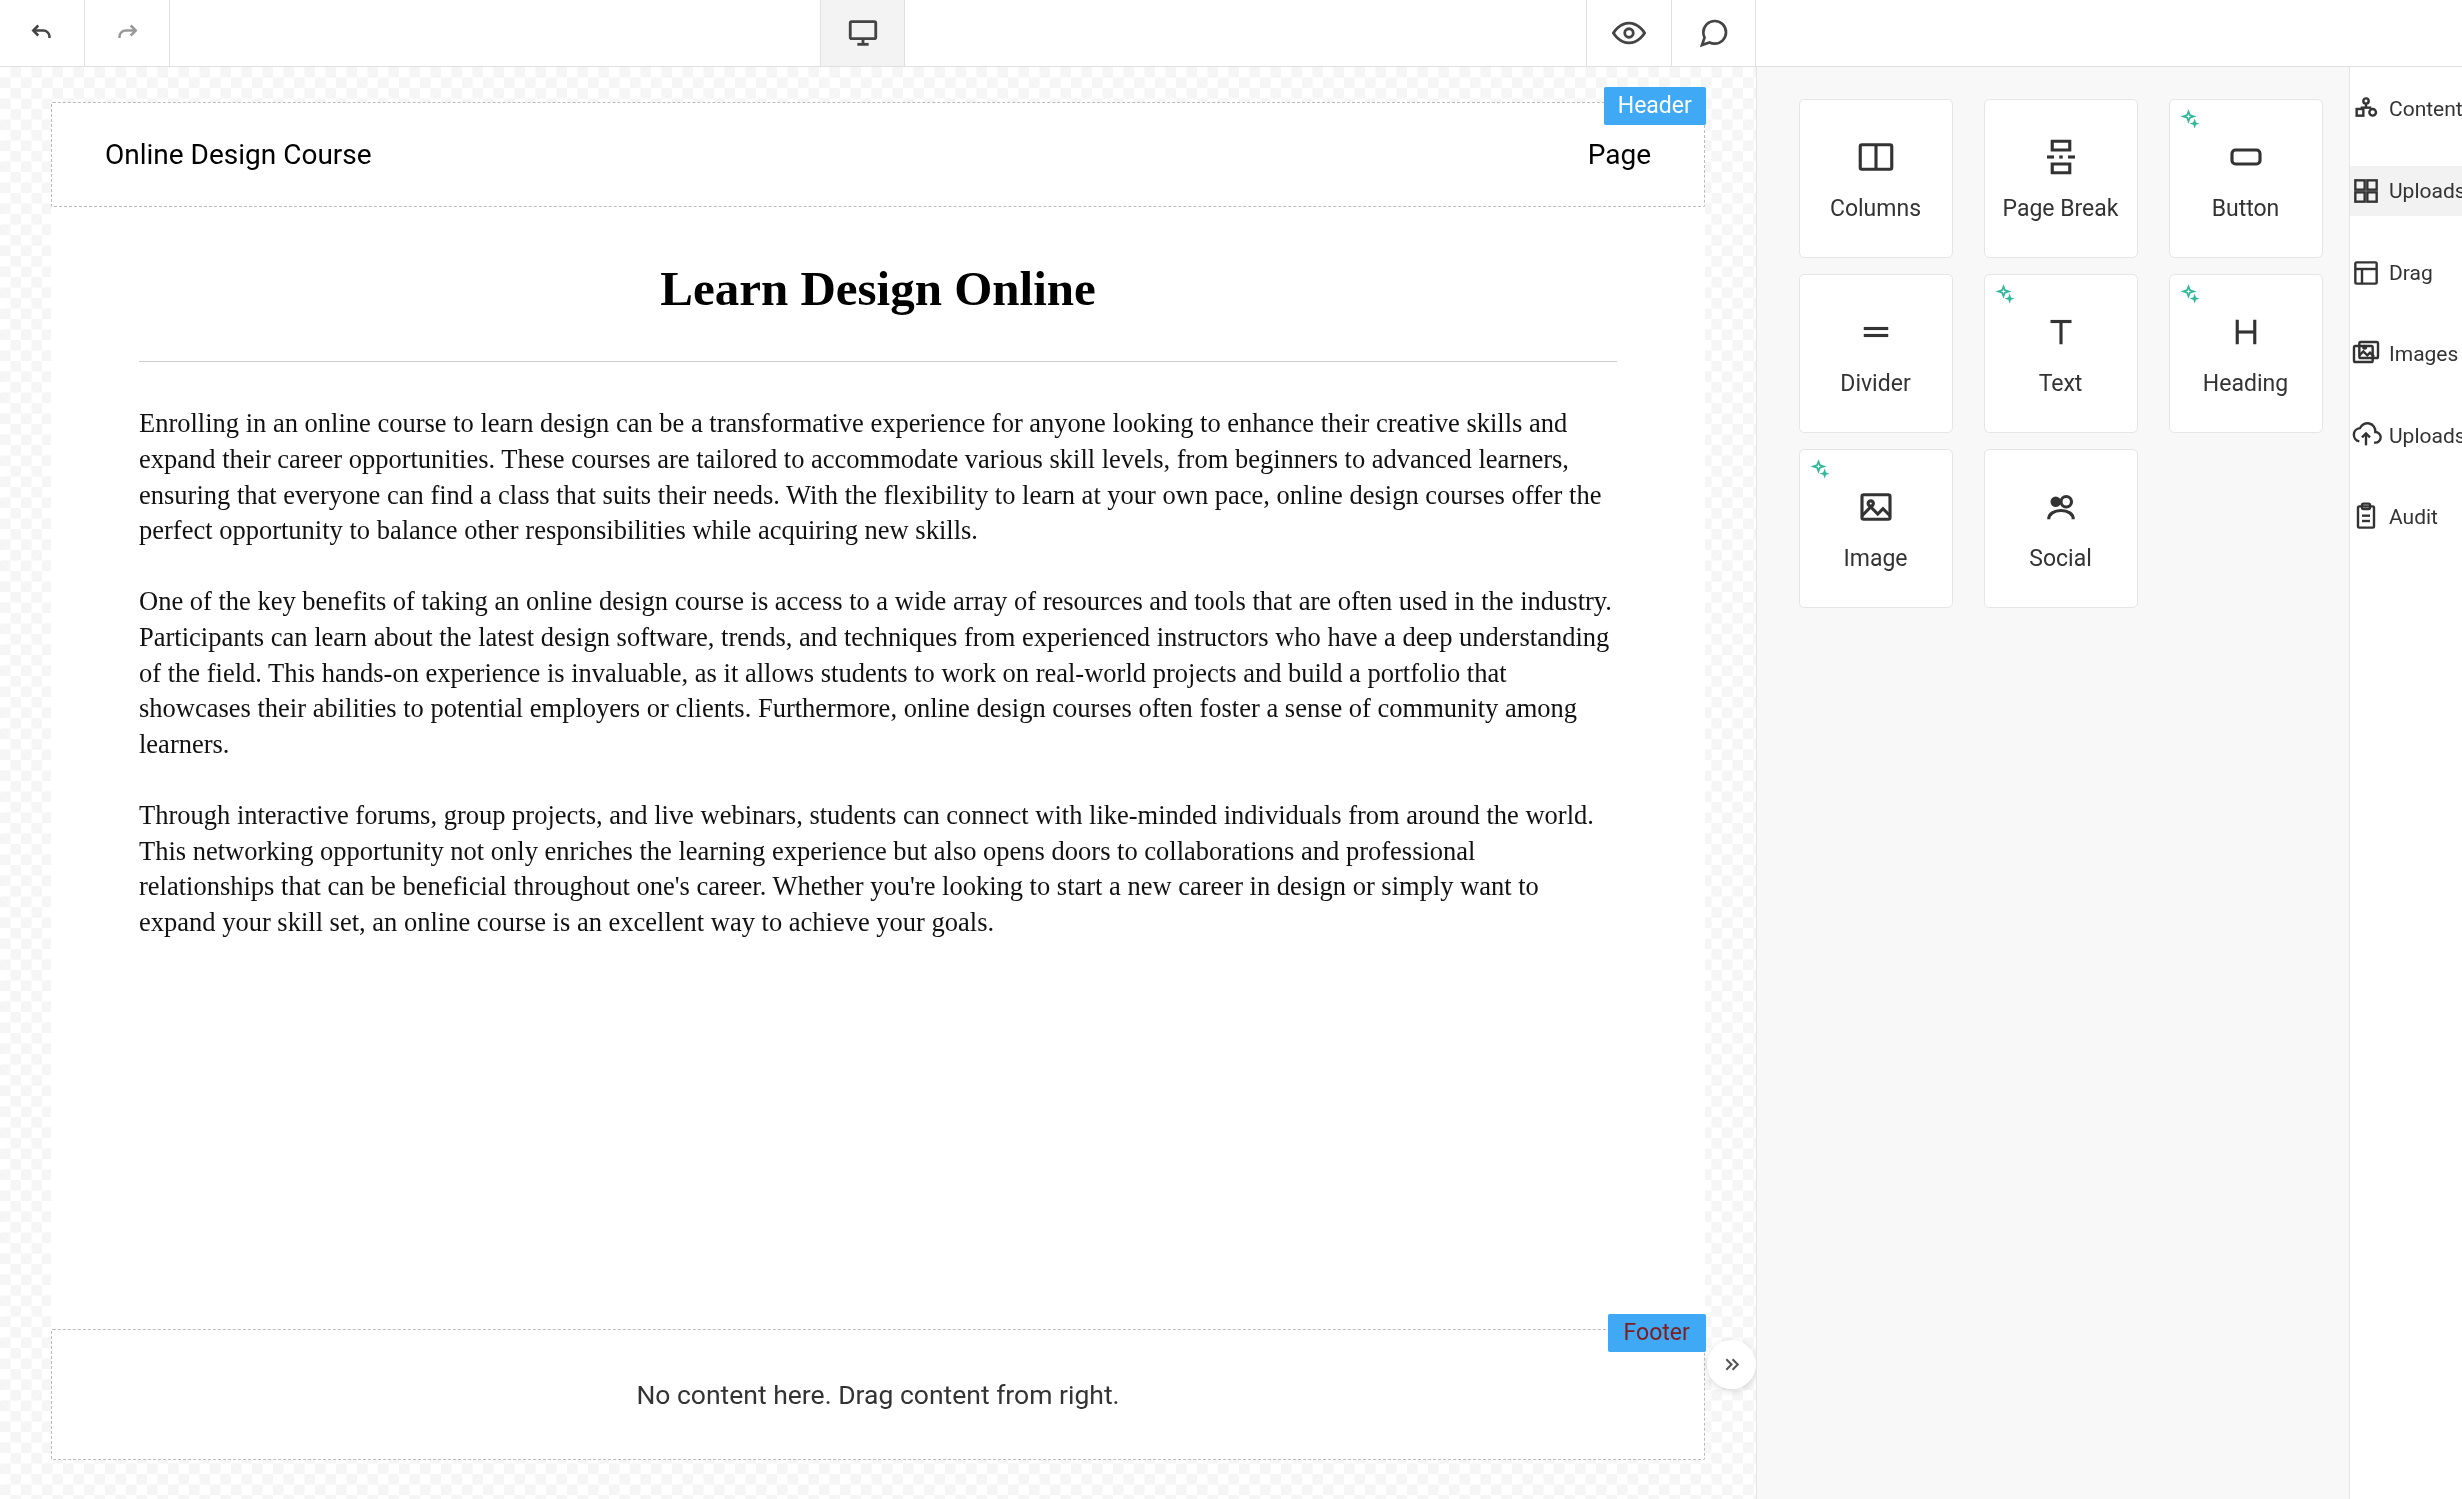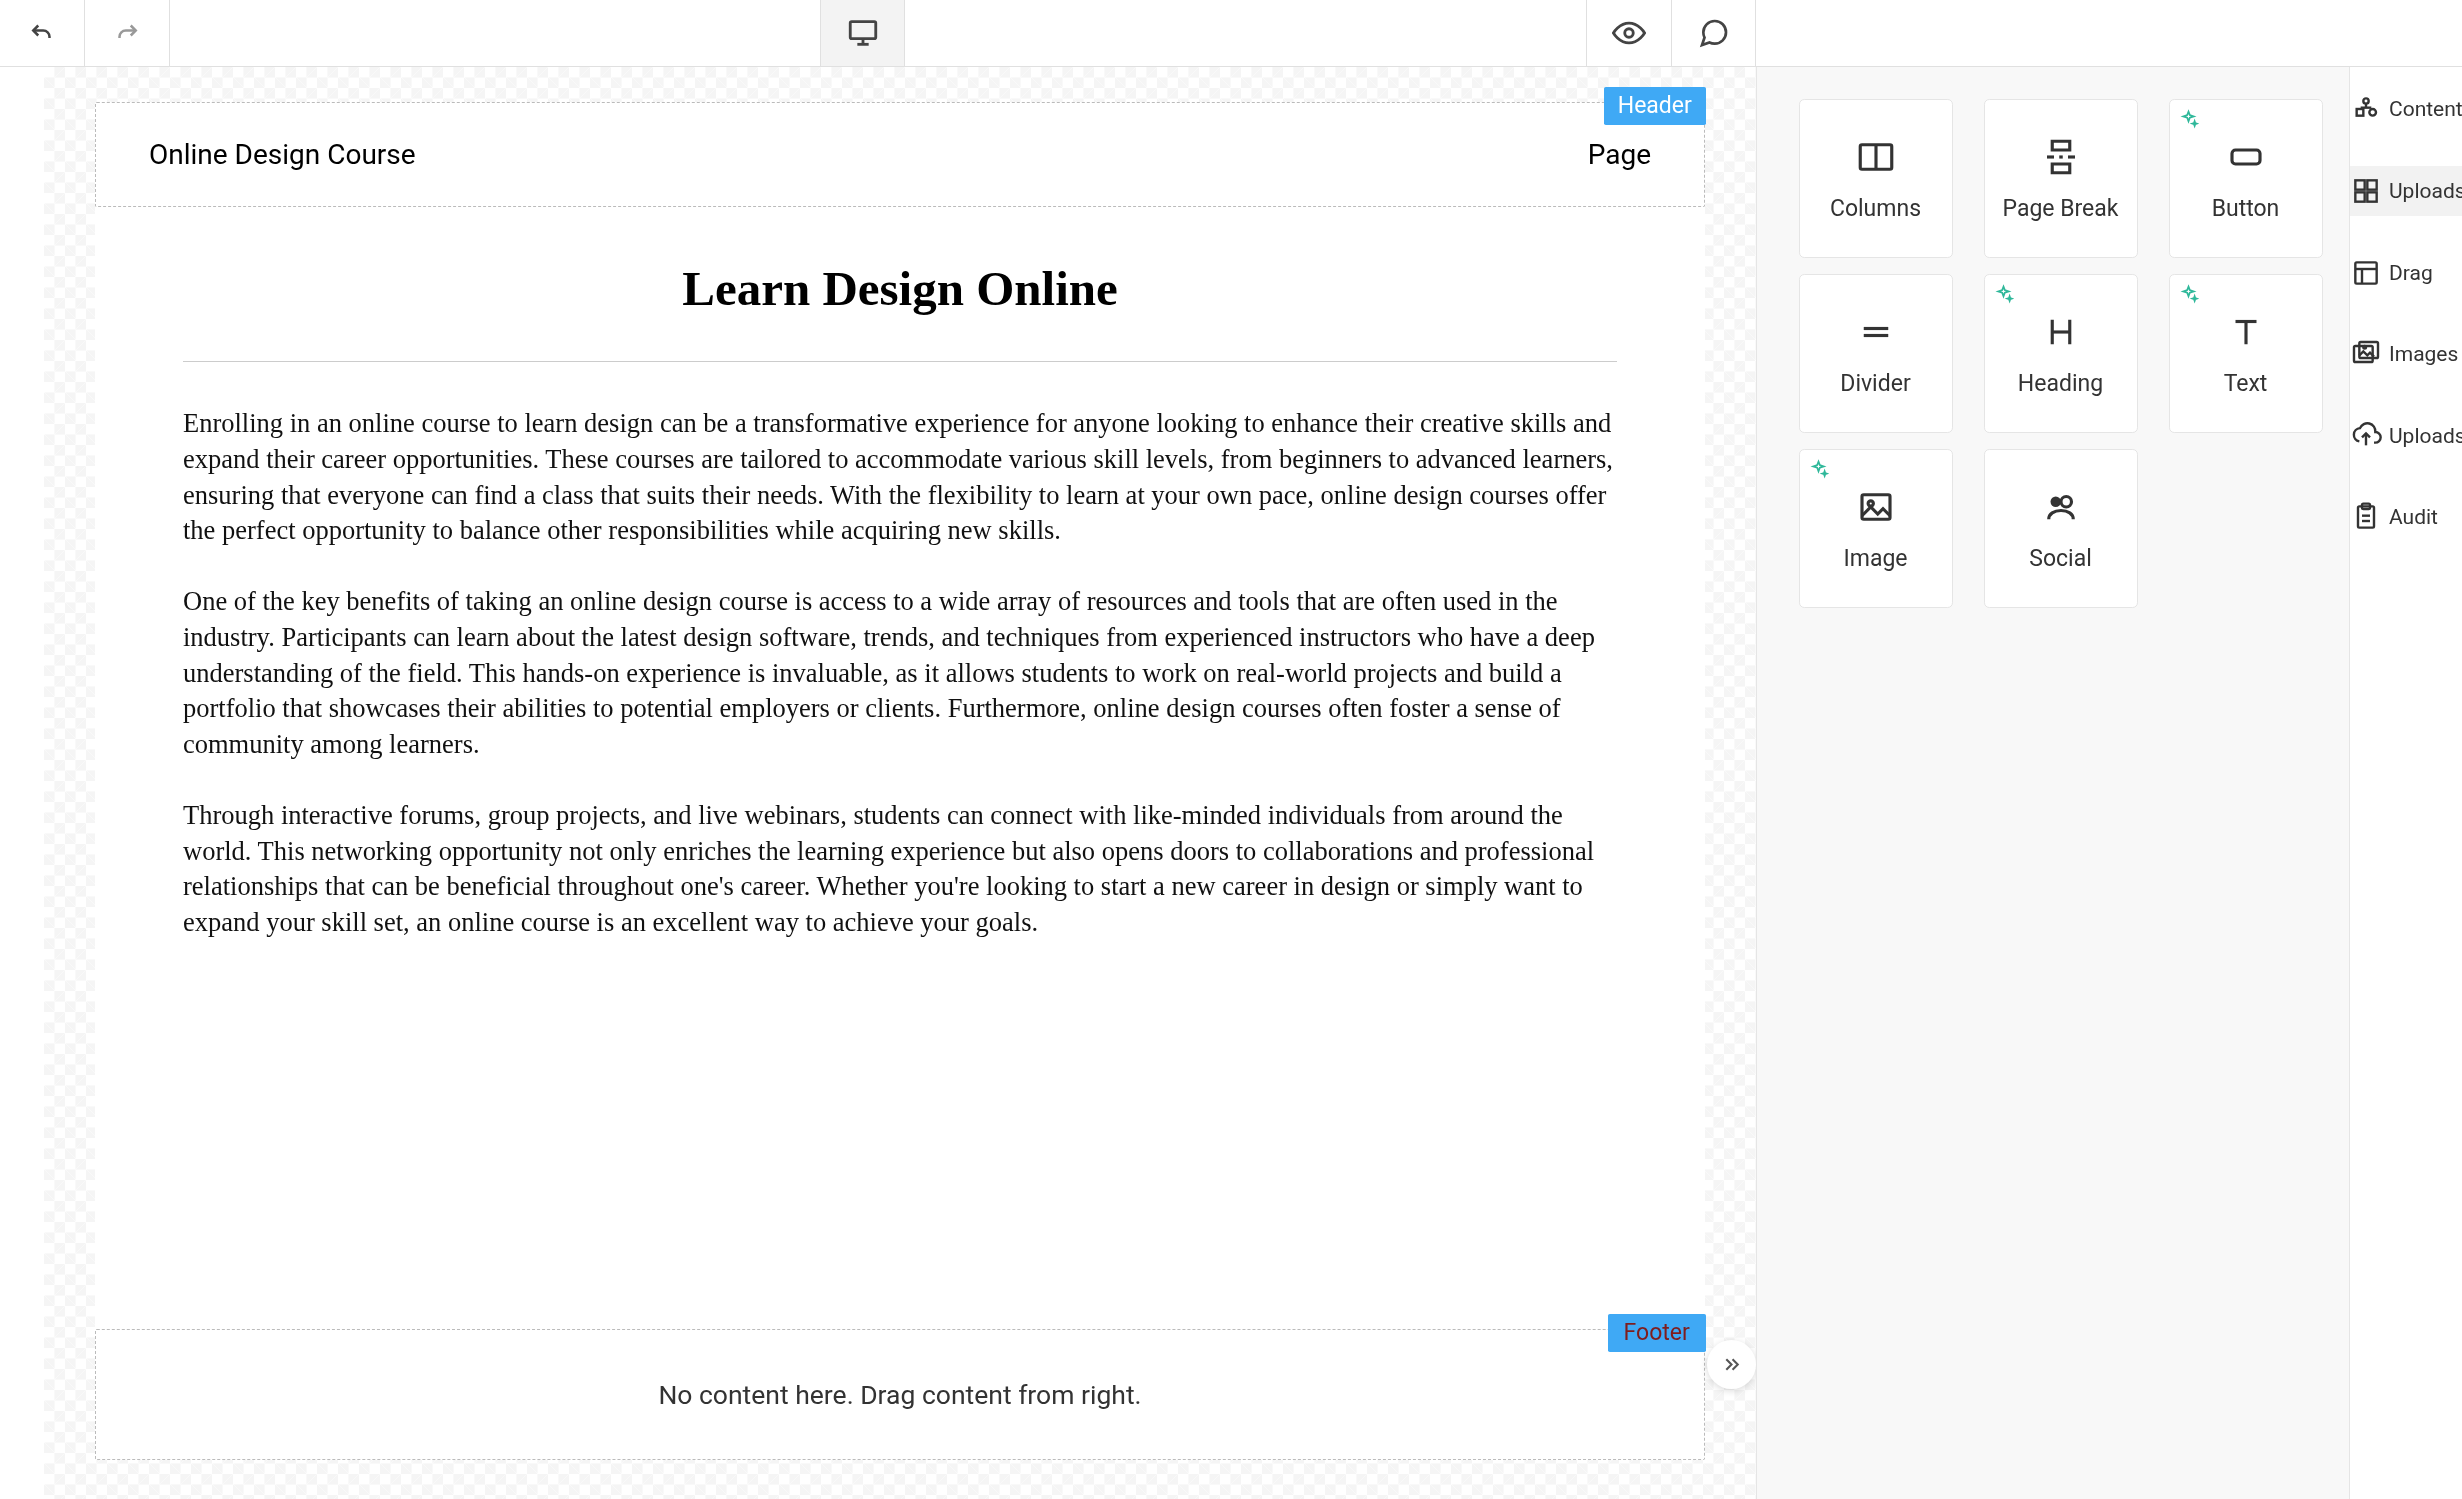--- a/index.html
+++ b/index.html
@@ -9,21 +9,21 @@
 
 
 .topbar { position: absolute; top: 0; left: 0; right: 0; height: 67px; border-bottom: 0.9px solid #e0e0e0; display: flex; align-items: center; background: #fff; z-index: 2; }
 .topbar .icon-btn { width: 85px; height: 100%; display: flex; align-items: center; justify-content: center; border-right: 0.9px solid #e0e0e0; cursor: pointer; }
 .topbar .spacer { flex: 1; }
 .topbar .right-group { display: flex; height: 100%; margin-left: auto; }
 .topbar .right-group .icon-btn { border-left: 0.9px solid #e0e0e0; border-right: none; }
 .topbar .center-device { position: absolute; left: 820px; top:0; height:100%; width: 85px; background:#f3f3f3; border-left:0.9px solid #e0e0e0; border-right:0.9px solid #e0e0e0; display:flex;align-items:center;justify-content:center; cursor:pointer;}
 
 
-.main { display: flex; flex: 1; margin-top: 67px; height: calc(100% - 67px); padding-left: 44px; }
+.main { display: flex; flex: 1; margin-top: 67px; height: calc(100% - 67px); }
 
 
 .canvas-col { flex: 1; position: relative; overflow: auto;
   background-image:
     linear-gradient(45deg, #f5f5f5 25%, transparent 25%),
     linear-gradient(-45deg, #f5f5f5 25%, transparent 25%),
     linear-gradient(45deg, transparent 75%, #f5f5f5 75%),
     linear-gradient(-45deg, transparent 75%, #f5f5f5 75%);
   background-size: 21px 21px;
   background-position: 0 0, 0 10.6px, 10.6px -10.6px, -10.6px 0px;
@@ -185,41 +185,41 @@
           </div>
           <div class="block-card">
             <span class="ai-badge">
               <svg width="21" height="21" viewBox="0 0 24 24" fill="none" stroke="#2fb89a" stroke-width="2">
                 <path d="M12 3l1.5 4L18 8.5l-4.5 1.5L12 14l-1.5-4L6 8.5 10.5 7z"></path>
                 <path d="M19 14l.7 2 2 .7-2 .7-.7 2-.7-2-2-.7 2-.7z"></path>
               </svg>
             </span>
             <div class="icon-slot">
               <svg width="42" height="42" viewBox="0 0 24 24" fill="none" stroke="#333" stroke-width="1.8">
-                <line x1="7" y1="5" x2="7" y2="19"></line>
-                <line x1="17" y1="5" x2="17" y2="19"></line>
-                <line x1="7" y1="12" x2="17" y2="12"></line>
-              </svg>
-            </div>
-            <div class="label">Heading</div>
+                <line x1="6" y1="6" x2="18" y2="6"></line>
+                <line x1="12" y1="6" x2="12" y2="19"></line>
+              </svg>
+            </div>
+            <div class="label">Text</div>
           </div>
           <div class="block-card">
             <span class="ai-badge">
               <svg width="21" height="21" viewBox="0 0 24 24" fill="none" stroke="#2fb89a" stroke-width="2">
                 <path d="M12 3l1.5 4L18 8.5l-4.5 1.5L12 14l-1.5-4L6 8.5 10.5 7z"></path>
                 <path d="M19 14l.7 2 2 .7-2 .7-.7 2-.7-2-2-.7 2-.7z"></path>
               </svg>
             </span>
             <div class="icon-slot">
               <svg width="42" height="42" viewBox="0 0 24 24" fill="none" stroke="#333" stroke-width="1.8">
-                <line x1="6" y1="6" x2="18" y2="6"></line>
-                <line x1="12" y1="6" x2="12" y2="19"></line>
-              </svg>
-            </div>
-            <div class="label">Text</div>
+                <line x1="7" y1="5" x2="7" y2="19"></line>
+                <line x1="17" y1="5" x2="17" y2="19"></line>
+                <line x1="7" y1="12" x2="17" y2="12"></line>
+              </svg>
+            </div>
+            <div class="label">Heading</div>
           </div>
           <div class="block-card">
             <span class="ai-badge">
               <svg width="21" height="21" viewBox="0 0 24 24" fill="none" stroke="#2fb89a" stroke-width="2">
                 <path d="M12 3l1.5 4L18 8.5l-4.5 1.5L12 14l-1.5-4L6 8.5 10.5 7z"></path>
                 <path d="M19 14l.7 2 2 .7-2 .7-.7 2-.7-2-2-.7 2-.7z"></path>
               </svg>
             </span>
             <div class="icon-slot">
               <svg width="42" height="42" viewBox="0 0 24 24" fill="none" stroke="#333" stroke-width="1.8">

